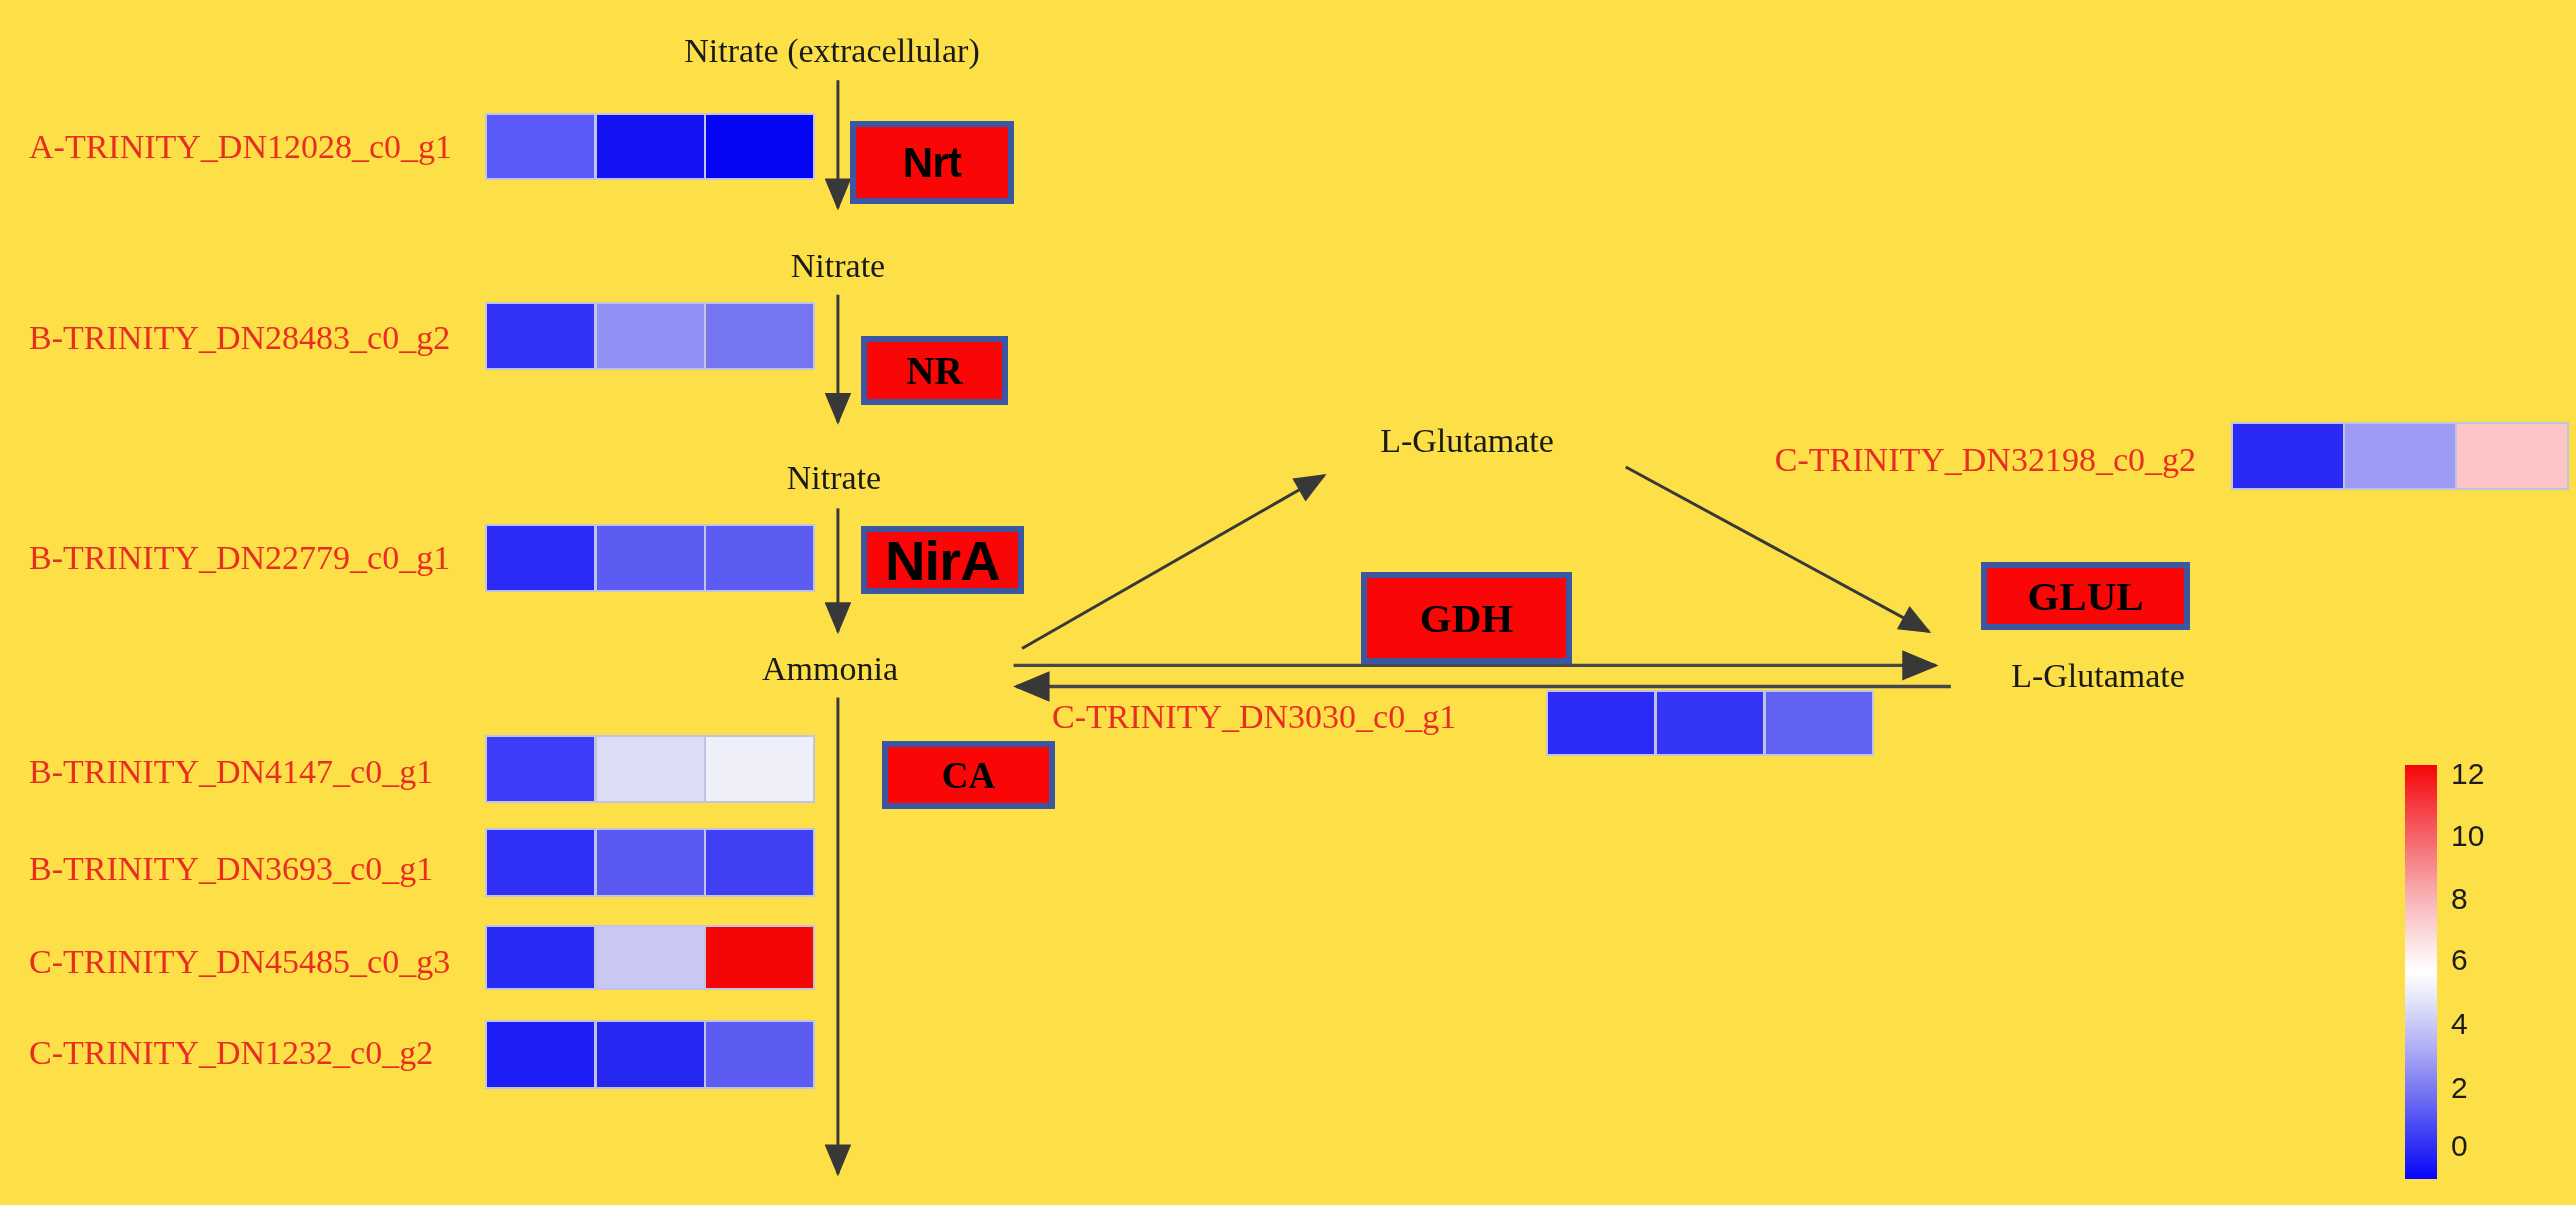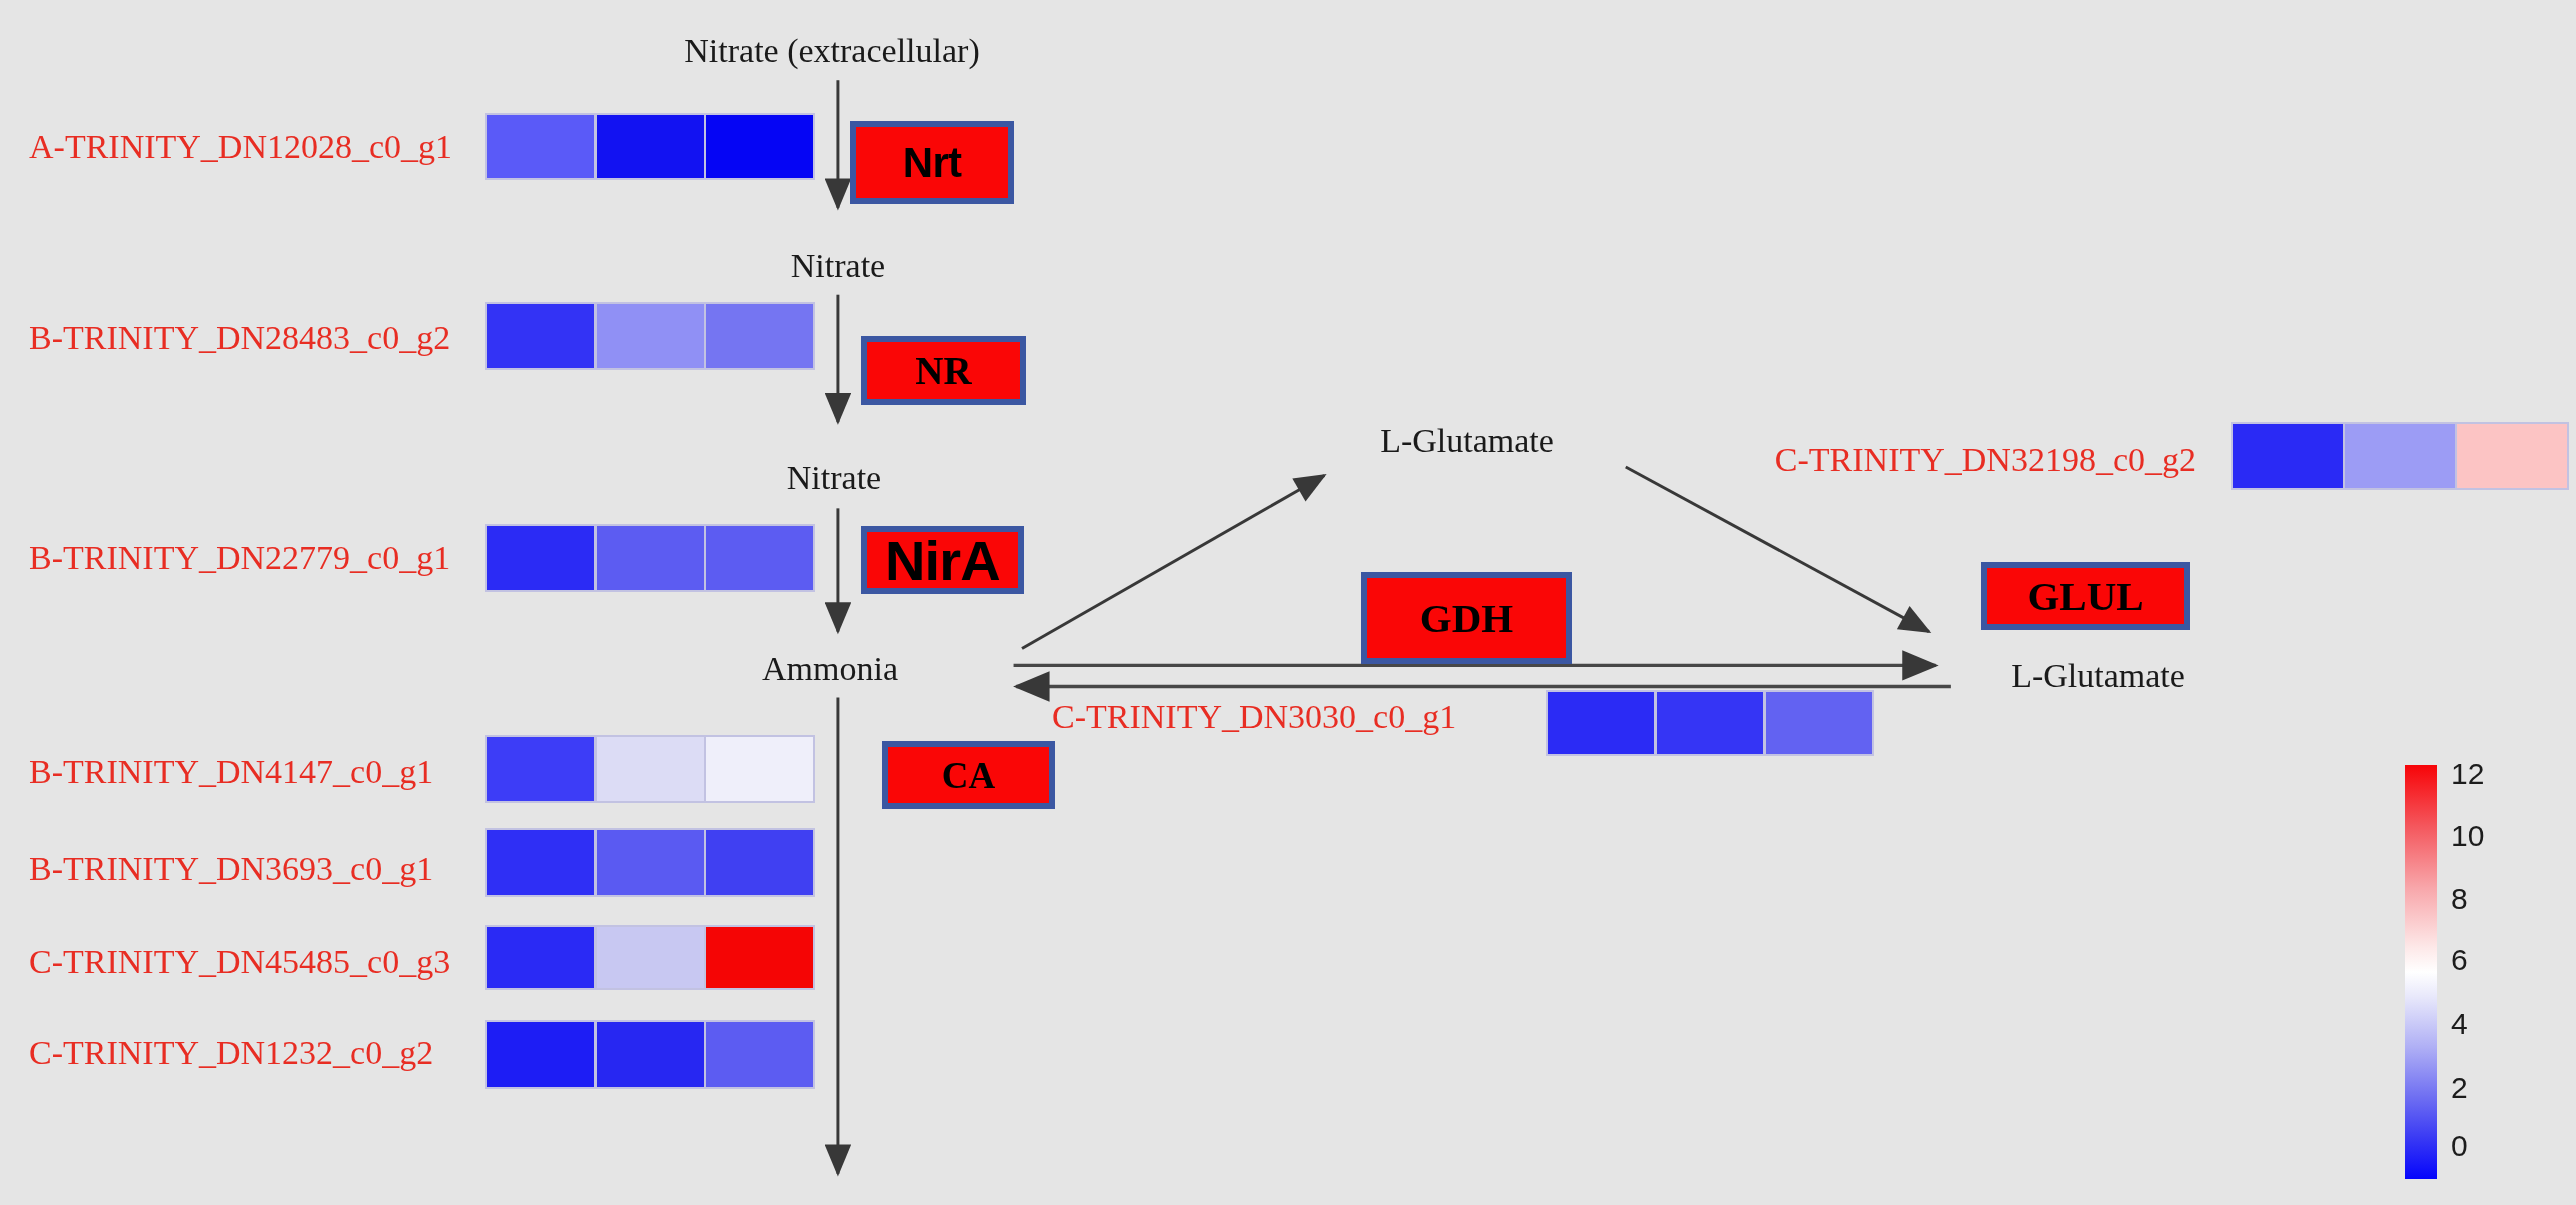--- a/index.html
+++ b/index.html
@@ -5,21 +5,21 @@
   :root{
     --enzyme-fill:#fa0606;
     --enzyme-border:#3b57a2;
     --gene-label:#e82d23;
     --arrow:#383838;
     --strip-border:#c2c2e2;
     --text:#1a1a1a;
   }
   html,body{margin:0;padding:0;background:#ffffff;}
   .canvas{
-    position:relative;width:2576px;height:1205px;background:#e5e5e5;
+    position:relative;width:2576px;height:1205px;background:#fde047;
     font-family:"Liberation Serif", serif;color:var(--text);overflow:hidden;
   }
   .abs{position:absolute;}
   .metabolite{
     font-size:34px;white-space:nowrap;transform:translateX(-50%);
     color:var(--text);
   }
   .enzyme{
     background:var(--enzyme-fill);
     border:6px solid var(--enzyme-border);
@@ -72,21 +72,21 @@
   </svg>
 
   <div class="abs metabolite" style="left:832px;top:32px;">Nitrate (extracellular)</div>
   <div class="abs metabolite" style="left:838px;top:247px;">Nitrate</div>
   <div class="abs metabolite" style="left:834px;top:459px;">Nitrate</div>
   <div class="abs metabolite" style="left:830px;top:650px;">Ammonia</div>
   <div class="abs metabolite" style="left:1467px;top:422px;">L-Glutamate</div>
   <div class="abs metabolite" style="left:2098px;top:657px;">L-Glutamate</div>
 
   <div class="abs enzyme sansface" style="left:850px;top:121px;width:164px;height:83px;font-size:42px;">Nrt</div>
-  <div class="abs enzyme" style="left:861px;top:336px;width:165px;height:69px;font-size:39px;">NR</div>
+  <div class="abs enzyme" style="left:861px;top:336px;width:147px;height:69px;font-size:39px;">NR</div>
   <div class="abs enzyme sansface" style="left:861px;top:526px;width:163px;height:68px;font-size:56px;">NirA</div>
   <div class="abs enzyme" style="left:882px;top:741px;width:173px;height:68px;font-size:37px;">CA</div>
   <div class="abs enzyme" style="left:1361px;top:572px;width:211px;height:92px;font-size:41px;">GDH</div>
   <div class="abs enzyme" style="left:1981px;top:562px;width:209px;height:68px;font-size:41px;">GLUL</div>
 
   <div class="abs gene-label" style="left:29px;top:128px;">A-TRINITY_DN12028_c0_g1</div>
   <div class="abs strip" style="left:485px;top:113px;width:330px;height:67px;">
     <div class="cell" style="background: rgb(90, 90, 248);"></div>
     <div class="cell" style="background: rgb(18, 18, 242);"></div>
     <div class="cell" style="background: rgb(5, 5, 245);"></div>

